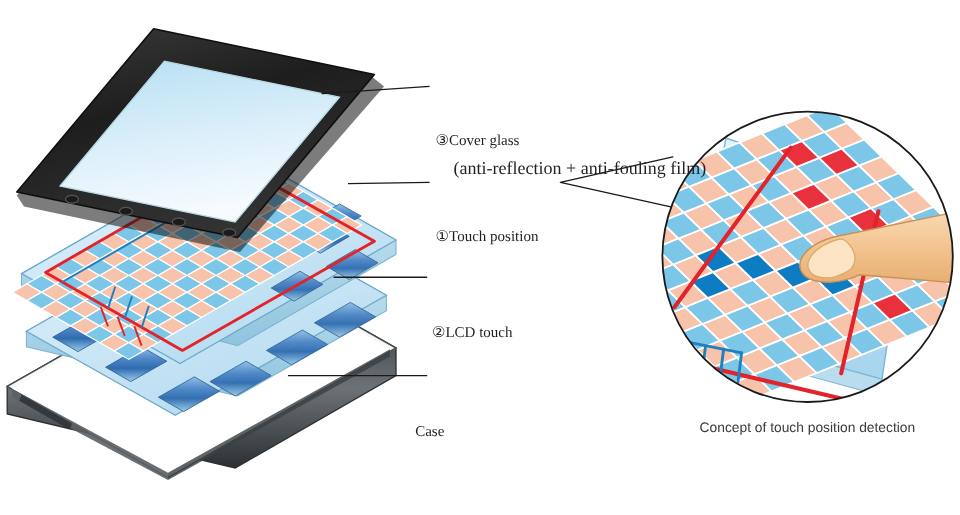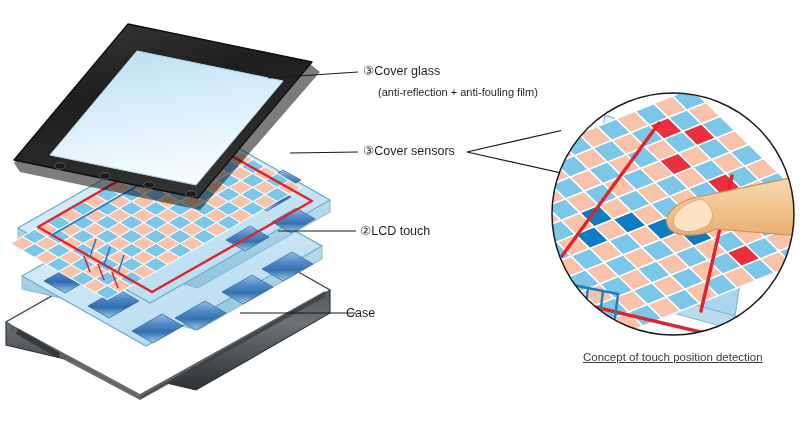--- a/index.html
+++ b/index.html
@@ -24,32 +24,32 @@
     top: 0;
     width: 800px;
     height: 429px;
   }
   .lbl {
     position: absolute;
     color: #231f20;
     font-size: 12.5px;
     line-height: 1.25;
     white-space: nowrap;
-    font-family: Liberation Sans, sans-serif;
+    font-family: Liberation Serif, serif;
+    margin-top: 46px;
   }
   .lbl-sub {
-    font-size: 11px;
+    font-size: 15px;
   }
   .caption {
     position: absolute;
     color: #3a3a3a;
     font-size: 11.5px;
     white-space: nowrap;
     font-family: "Liberation Sans", sans-serif;
-    text-decoration: underline;
   }
   .lbl-cover  { left: 363px; top: 64px; }
   .lbl-cover2 { left: 378px; top: 86px; }
   .lbl-touch  { left: 363px; top: 144px; }
   .lbl-lcd    { left: 360px; top: 224px; }
   .lbl-case   { left: 346px; top: 306px; }
   .caption-detail { left: 583px; top: 351px; }
 </style>
 </head>
 <body>
@@ -505,21 +505,21 @@
           <path d="M700 199 C688 202 679 208 675 215 C671 222 674 229 683 231 C691 233 701 230 708 225 C713 221 714 213 710 207 C707 202 704 199 700 199 Z" fill="#fbe3c4" stroke="#d9a76c" stroke-width="1"></path>
         </g>
       </g>
       <circle cx="673" cy="214" r="121" fill="none" stroke="#1a1a1a" stroke-width="1.5"></circle>
     </g>
   </svg>
 
   <div class="lbl lbl-cover">③Cover glass</div>
   <div class="lbl lbl-sub lbl-cover2">(anti-reflection + anti-fouling film)</div>
 
-  <div class="lbl lbl-touch">③Cover sensors</div>
+  <div class="lbl lbl-touch">①Touch position</div>
 
   <div class="lbl lbl-lcd">②LCD touch</div>
 
   <div class="lbl lbl-case">Case</div>
 
   <div class="caption caption-detail">Concept of touch position detection</div>
 
 </div>
 
 </body></html>

